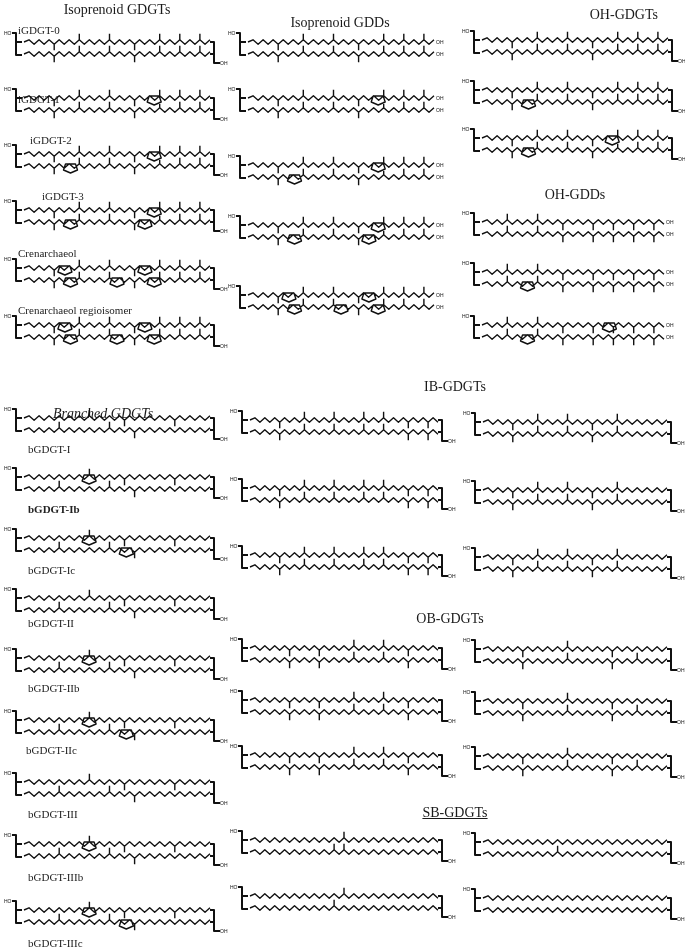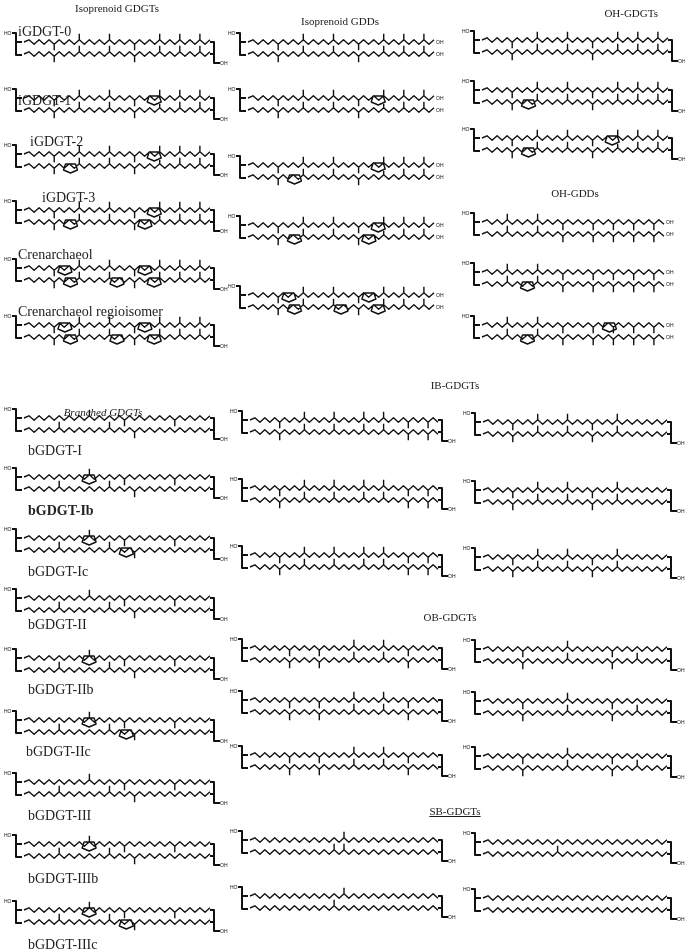--- a/index.html
+++ b/index.html
@@ -1,18 +1,18 @@
 <!DOCTYPE html>
 <html><head>
 <meta charset="utf-8">
 <style>
   html,body{margin:0;padding:0;background:#ffffff;}
   body{width:685px;height:952px;position:relative;overflow:hidden;font-family:"Liberation Serif","DejaVu Serif",serif;color:#222;}
-  .sec-title{position:absolute;font-size:11px;text-align:center;white-space:nowrap;color:#1a1a1a;}
-  .mol-label{position:absolute;font-size:14px;white-space:nowrap;color:#222;}
+  .sec-title{position:absolute;font-size:14px;text-align:center;white-space:nowrap;color:#1a1a1a;}
+  .mol-label{position:absolute;font-size:11px;white-space:nowrap;color:#222;}
   svg.mol{position:absolute;overflow:visible;}
   svg.mol path{fill:none;stroke:#111;stroke-width:1.4;stroke-linejoin:round;}
   svg.mol path.bb{stroke-width:2;}
   svg.mol text{font-family:"Liberation Sans","DejaVu Sans",sans-serif;font-size:5px;fill:#111;}
 </style>
 </head>
 <body>
 
 <div class="sec-title" style="left:22px;top:2px;width:190px;">Isoprenoid GDGTs</div>
 <div class="sec-title" style="left:245px;top:2px;width:190px;margin-top:13px;">Isoprenoid GDDs</div>

